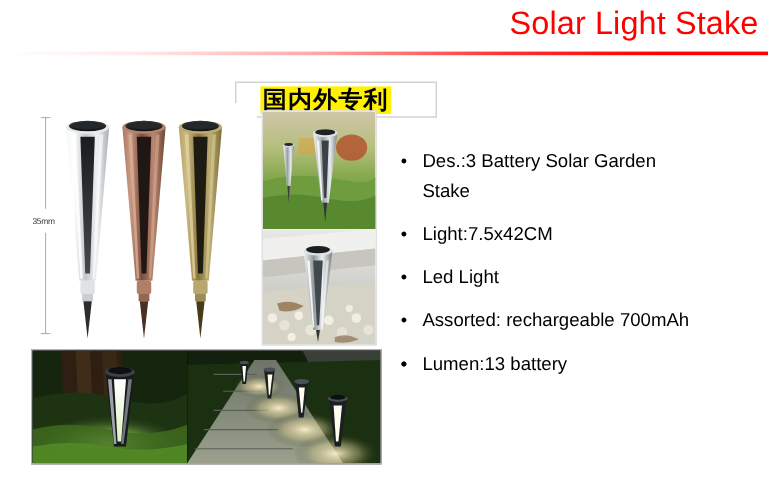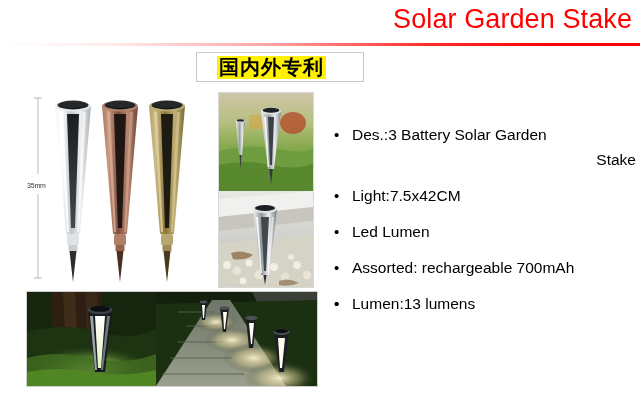--- a/index.html
+++ b/index.html
@@ -40,21 +40,21 @@
         rgba(255,90,90,0.55) 42%,
         rgba(255,25,25,0.9) 66%,
         #FF0000 86%,
         #FF0000 100%);
   }
 
   
   #patent-badge {
     position: absolute;
     left: 196px;
-    top: 52px;
+    top: 68px;
     width: 168px;
     height: 30px;
     border: 1px solid #c9c9c9;
     background: #ffffff;
     box-sizing: border-box;
   }
   #patent-badge-text {
     position: absolute;
     left: 20px;
     top: 3px;
@@ -143,27 +143,27 @@
     line-height: 25px;
   }
   .spec-bullet {
     position: absolute;
     left: 4px;
     top: 0;
     font-size: 15px;
     line-height: 25px;
     color: #000;
   }
-  .spec-cont { display: block; text-align: right; }
+  .spec-cont { display: block; }
   .tight { margin-bottom: 2px; }
 </style>
 </head>
 <body>
 
-<div id="slide-title">Solar Garden Stake</div>
+<div id="slide-title">Solar Light Stake</div>
 <div id="title-rule"></div>
 
 <div id="patent-badge">
   <span id="patent-badge-text">国内外专利</span>
 </div>
 
 <div id="media-block">
 
   <div id="trio-panel">
     <svg class="fill-svg" viewBox="0 0 188 202">
@@ -449,29 +449,29 @@
     <span class="spec-cont">Stake</span>
   </div>
 
   <div class="spec-item">
     <span class="spec-bullet">•</span>
     <span>Light:7.5x42CM</span>
   </div>
 
   <div class="spec-item">
     <span class="spec-bullet">•</span>
-    <span>Led Lumen</span>
+    <span>Led Light</span>
   </div>
 
   <div class="spec-item">
     <span class="spec-bullet">•</span>
     <span>Assorted: rechargeable 700mAh</span>
   </div>
 
   <div class="spec-item tight">
     <span class="spec-bullet">•</span>
   </div>
 
   <div class="spec-item tight">
     <span class="spec-bullet">•</span>
-    <span>Lumen:13 lumens</span>
+    <span>Lumen:13 battery</span>
   </div>
 </div>
 
 </body></html>

